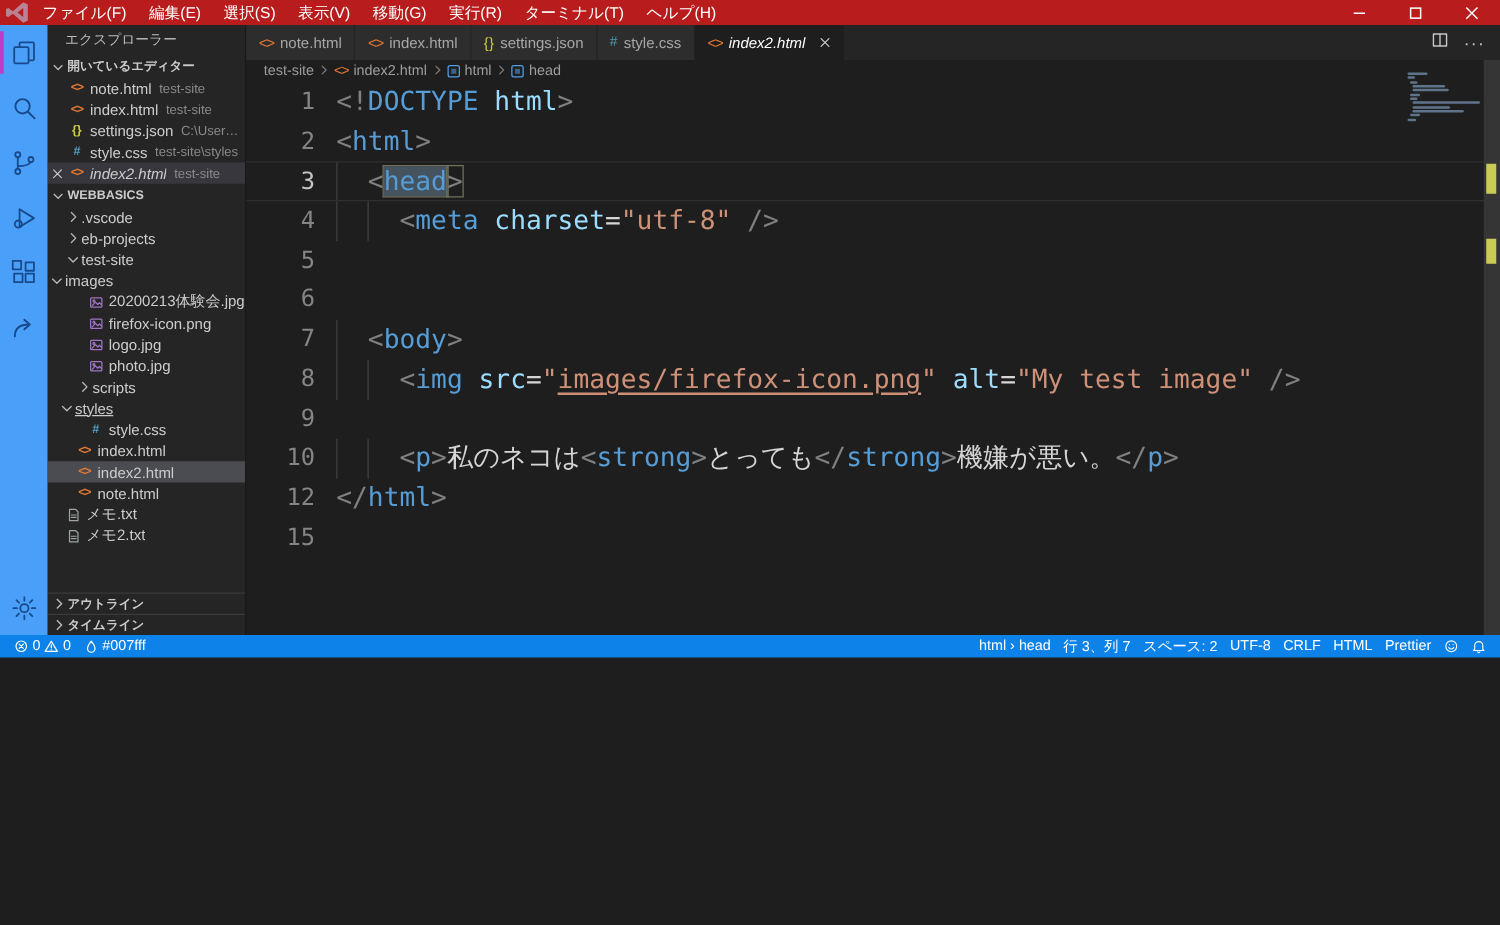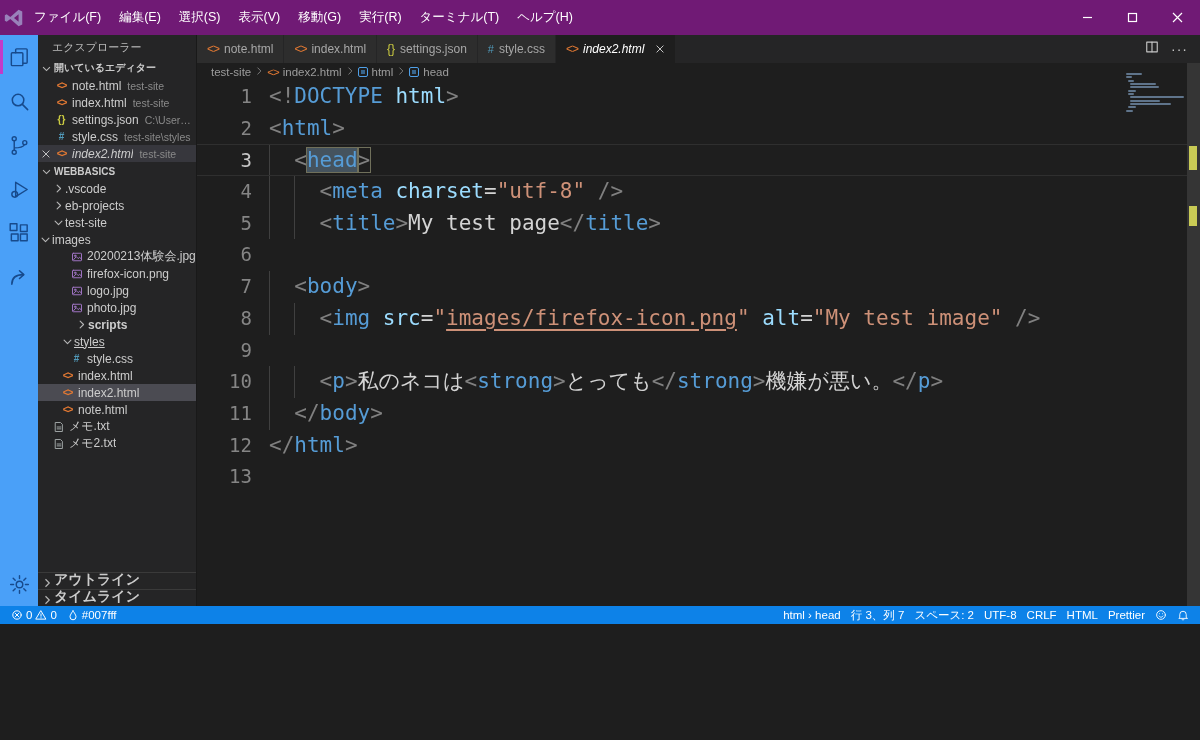--- a/index.html
+++ b/index.html
@@ -1,32 +1,32 @@
 <!DOCTYPE html>
 <html><head>
 <meta charset="utf-8">
 <style>
   * { margin:0; padding:0; box-sizing:border-box; }
   html,body { width:1200px; height:740px; overflow:hidden; background:#1e1e1e;
     font-family:"Liberation Sans", sans-serif; -webkit-font-smoothing:antialiased; }
 
   
-  .titlebar { height:35px; background:#701a75; display:flex; align-items:center;
+  .titlebar { height:20px; background:#b91c1c; display:flex; align-items:center;
     color:#fff; font-size:12.5px; position:relative; }
   .vscode-logo { width:22px; height:22px; margin-left:3px; opacity:.55; flex:none; }
   .menu-item { padding:0 9px; height:100%; display:flex; align-items:center; cursor:default; }
   .win-title { position:absolute; left:0; right:0; text-align:center; pointer-events:none;
     font-size:12.5px; color:#f2f6fb; }
   .win-controls { margin-left:auto; display:flex; height:100%; z-index:2; }
   .win-btn { width:45px; height:100%; display:flex; align-items:center; justify-content:center;
     color:#fff; font-size:13px; }
   .win-btn svg { width:11px; height:11px; }
 
   
-  .main { display:flex; height:571px; }
+  .main { display:flex; height:488px; }
 
   .activitybar { width:38px; background:#4aa0f8; display:flex; flex-direction:column;
     align-items:center; position:relative; flex:none; }
   .act-item { width:38px; height:44px; display:flex; align-items:center; justify-content:center;
     color:#174a8c; position:relative; }
   .act-item svg { width:23px; height:23px; }
   .act-item.active::before { content:""; position:absolute; left:0; top:5px; bottom:5px;
     width:3px; background:#c13bc8; }
   .act-spacer { flex:1; }
 
@@ -45,21 +45,21 @@
     text-overflow:ellipsis; flex:1; }
   .row.active-ed { background:#37373d; }
   .row.selected { background:#4b4b52; }
   .row .closex { width:16px; flex:none; display:flex; justify-content:center; color:#cccccc; }
   .row .closex svg { width:10px; height:10px; }
   .row .spacer16 { width:16px; flex:none; }
   .chev { width:14px; flex:none; display:flex; justify-content:center; color:#b6b6b6; }
   .chev svg { width:11px; height:11px; }
   .italic { font-style:italic; }
   .sb-fill { flex:1; }
-  .panel-row { height:17px; display:flex; align-items:flex-end; font-weight:bold; font-size:14px;
+  .panel-row { height:17px; display:flex; align-items:center; font-weight:bold; font-size:10px;
     border-top:1px solid #3a3a3a; padding-left:2px; }
   .panel-row svg { width:12px; height:12px; margin-right:1px; }
 
   .ic-html { color:#e37933; letter-spacing:-1px; }
   .ic-json { color:#cbcb41; }
   .ic-css  { color:#519aba; font-size:11px; }
   .ic-img  { color:#a074c4; }
   .ic-txt  { color:#9fa6a6; }
 
   
@@ -333,29 +333,29 @@
         <div class="row" style="padding-left: 31px;">
           <span class="ficon ic-img">
             <svg viewBox="0 0 16 16" fill="none" stroke="currentColor" stroke-linecap="round" stroke-linejoin="round" stroke-width="1.3">
               <rect x="2" y="3" width="12" height="10" rx="1"></rect>
               <circle cx="5.5" cy="6.3" r="1"></circle>
               <path d="M3.5 11.5L7 7.5l2.6 2.6 1.9-1.9 2 2.3"></path>
             </svg>
           </span>
           <span class="lbl">photo.jpg</span>
         </div>
-        <div class="row" style="padding-left: 36px; font-weight: bold;">
+        <div class="row" style="padding-left: 22px;">
           <span class="chev">
             <svg viewBox="0 0 16 16" fill="none" stroke="currentColor" stroke-linecap="round" stroke-linejoin="round" stroke-width="1.6">
               <path d="M6 3l5 5-5 5"></path>
             </svg>
           </span>
           <span class="lbl">scripts</span>
         </div>
-        <div class="row" style="padding-left: 22px; text-decoration: underline;">
+        <div class="row" style="padding-left: 8px; text-decoration: underline;">
           <span class="chev">
             <svg viewBox="0 0 16 16" fill="none" stroke="currentColor" stroke-linecap="round" stroke-linejoin="round" stroke-width="1.6">
               <path d="M3 6l5 5 5-5"></path>
             </svg>
           </span>
           <span class="lbl">styles</span>
         </div>
         <div class="row" style="padding-left: 31px;">
           <span class="ficon ic-css">#</span>
           <span class="lbl">style.css</span>
@@ -484,50 +484,45 @@
           <div class="code-line cur">
             <span class="gutter">3</span>
             <span class="ltext"><span class="tk x">  </span><span class="tk p">&lt;</span><span class="tk t hl box">head</span><span class="tk p box">&gt;</span><span class="iguide" style="left: 0px;"></span></span>
           </div>
           <div class="code-line">
             <span class="gutter">4</span>
             <span class="ltext"><span class="tk x">    </span><span class="tk p">&lt;</span><span class="tk t">meta</span><span class="tk x"> </span><span class="tk a">charset</span><span class="tk eq">=</span><span class="tk s">"utf-8"</span><span class="tk x"> </span><span class="tk p">/&gt;</span><span class="iguide" style="left: 0px;"></span><span class="iguide" style="left: 25.28px;"></span></span>
           </div>
           <div class="code-line">
             <span class="gutter">5</span>
-            <span class="ltext"><span class="tk x">    </span><span class="tk p">&lt;</span><span class="tk t">title</span><span class="tk p">&gt;</span><span class="tk x">My test page</span><span class="tk p">&lt;/</span><span class="tk t">title</span><span class="tk p">&gt;</span><span class="iguide" style="left: 0px;"></span><span class="iguide" style="left: 25.28px;"></span></span>
           </div>
           <div class="code-line">
             <span class="gutter">6</span>
           </div>
           <div class="code-line">
             <span class="gutter">7</span>
             <span class="ltext"><span class="tk x">  </span><span class="tk p">&lt;</span><span class="tk t">body</span><span class="tk p">&gt;</span><span class="iguide" style="left: 0px;"></span></span>
           </div>
           <div class="code-line">
             <span class="gutter">8</span>
             <span class="ltext"><span class="tk x">    </span><span class="tk p">&lt;</span><span class="tk t">img</span><span class="tk x"> </span><span class="tk a">src</span><span class="tk eq">=</span><span class="tk s">"</span><span class="tk s u">images/firefox-icon.png</span><span class="tk s">"</span><span class="tk x"> </span><span class="tk a">alt</span><span class="tk eq">=</span><span class="tk s">"My test image"</span><span class="tk x"> </span><span class="tk p">/&gt;</span><span class="iguide" style="left: 0px;"></span><span class="iguide" style="left: 25.28px;"></span></span>
           </div>
           <div class="code-line">
             <span class="gutter">9</span>
           </div>
           <div class="code-line">
             <span class="gutter">10</span>
             <span class="ltext"><span class="tk x">    </span><span class="tk p">&lt;</span><span class="tk t">p</span><span class="tk p">&gt;</span><span class="tk x">私のネコは</span><span class="tk p">&lt;</span><span class="tk t">strong</span><span class="tk p">&gt;</span><span class="tk x">とっても</span><span class="tk p">&lt;/</span><span class="tk t">strong</span><span class="tk p">&gt;</span><span class="tk x">機嫌が悪い。</span><span class="tk p">&lt;/</span><span class="tk t">p</span><span class="tk p">&gt;</span><span class="iguide" style="left: 0px;"></span><span class="iguide" style="left: 25.28px;"></span></span>
           </div>
           <div class="code-line">
-            <span class="gutter">11</span>
-            <span class="ltext"><span class="tk x">  </span><span class="tk p">&lt;/</span><span class="tk t">body</span><span class="tk p">&gt;</span><span class="iguide" style="left: 0px;"></span></span>
-          </div>
-          <div class="code-line">
             <span class="gutter">12</span>
             <span class="ltext"><span class="tk p">&lt;/</span><span class="tk t">html</span><span class="tk p">&gt;</span></span>
           </div>
           <div class="code-line">
-            <span class="gutter">13</span>
+            <span class="gutter">15</span>
             <span class="ltext"></span>
           </div>
         </div>
       <div class="minimap" id="minimap">
           <div class="mm-row" style="margin-left: 0px; width: 15.75px;"></div>
           <div class="mm-row" style="margin-left: 0px; width: 6.3px;"></div>
           <div class="mm-row" style="margin-left: 2.2px; width: 6.3px;"></div>
           <div class="mm-row" style="margin-left: 4.4px; width: 25.2px;"></div>
           <div class="mm-row" style="margin-left: 4.4px; width: 28.35px;"></div>
           <div class="mm-row" style="margin-left: 2.2px; width: 7.35px;"></div>

